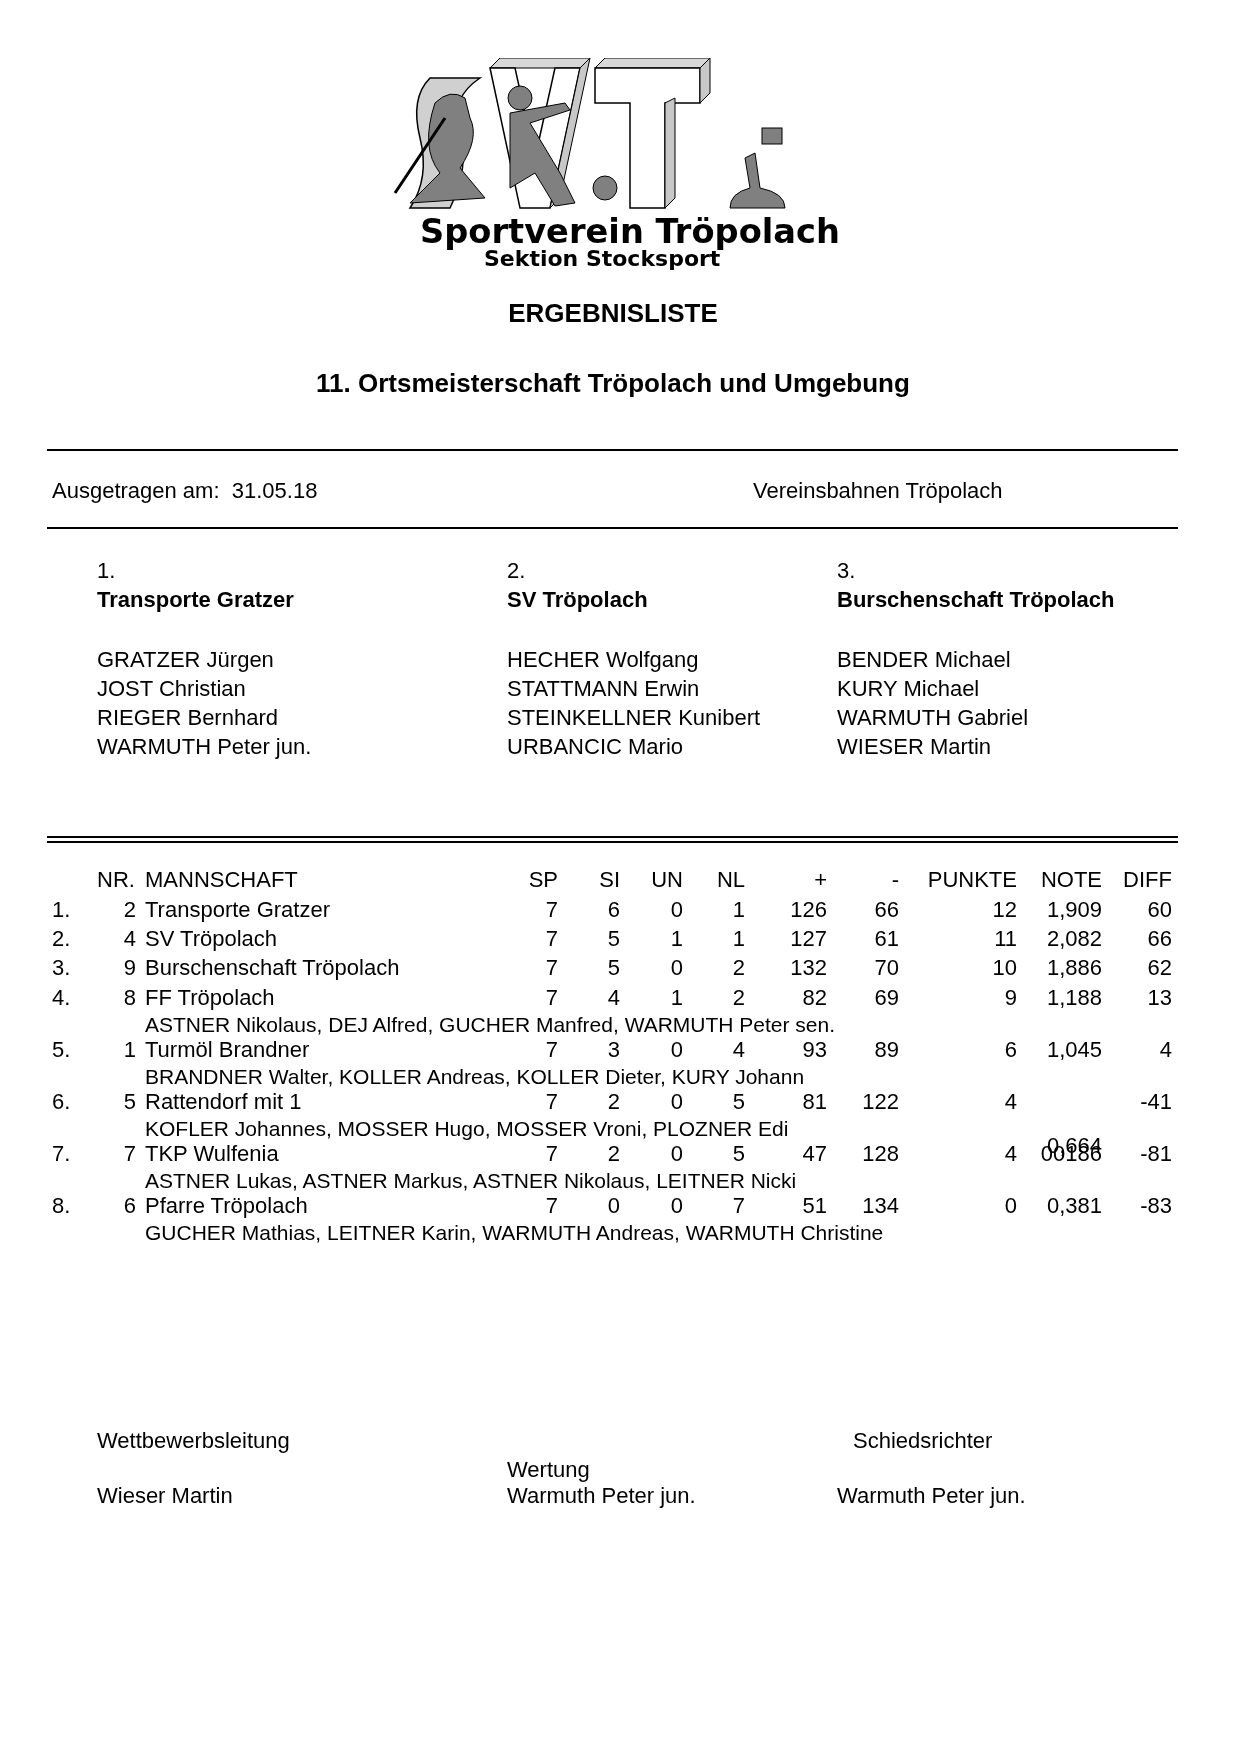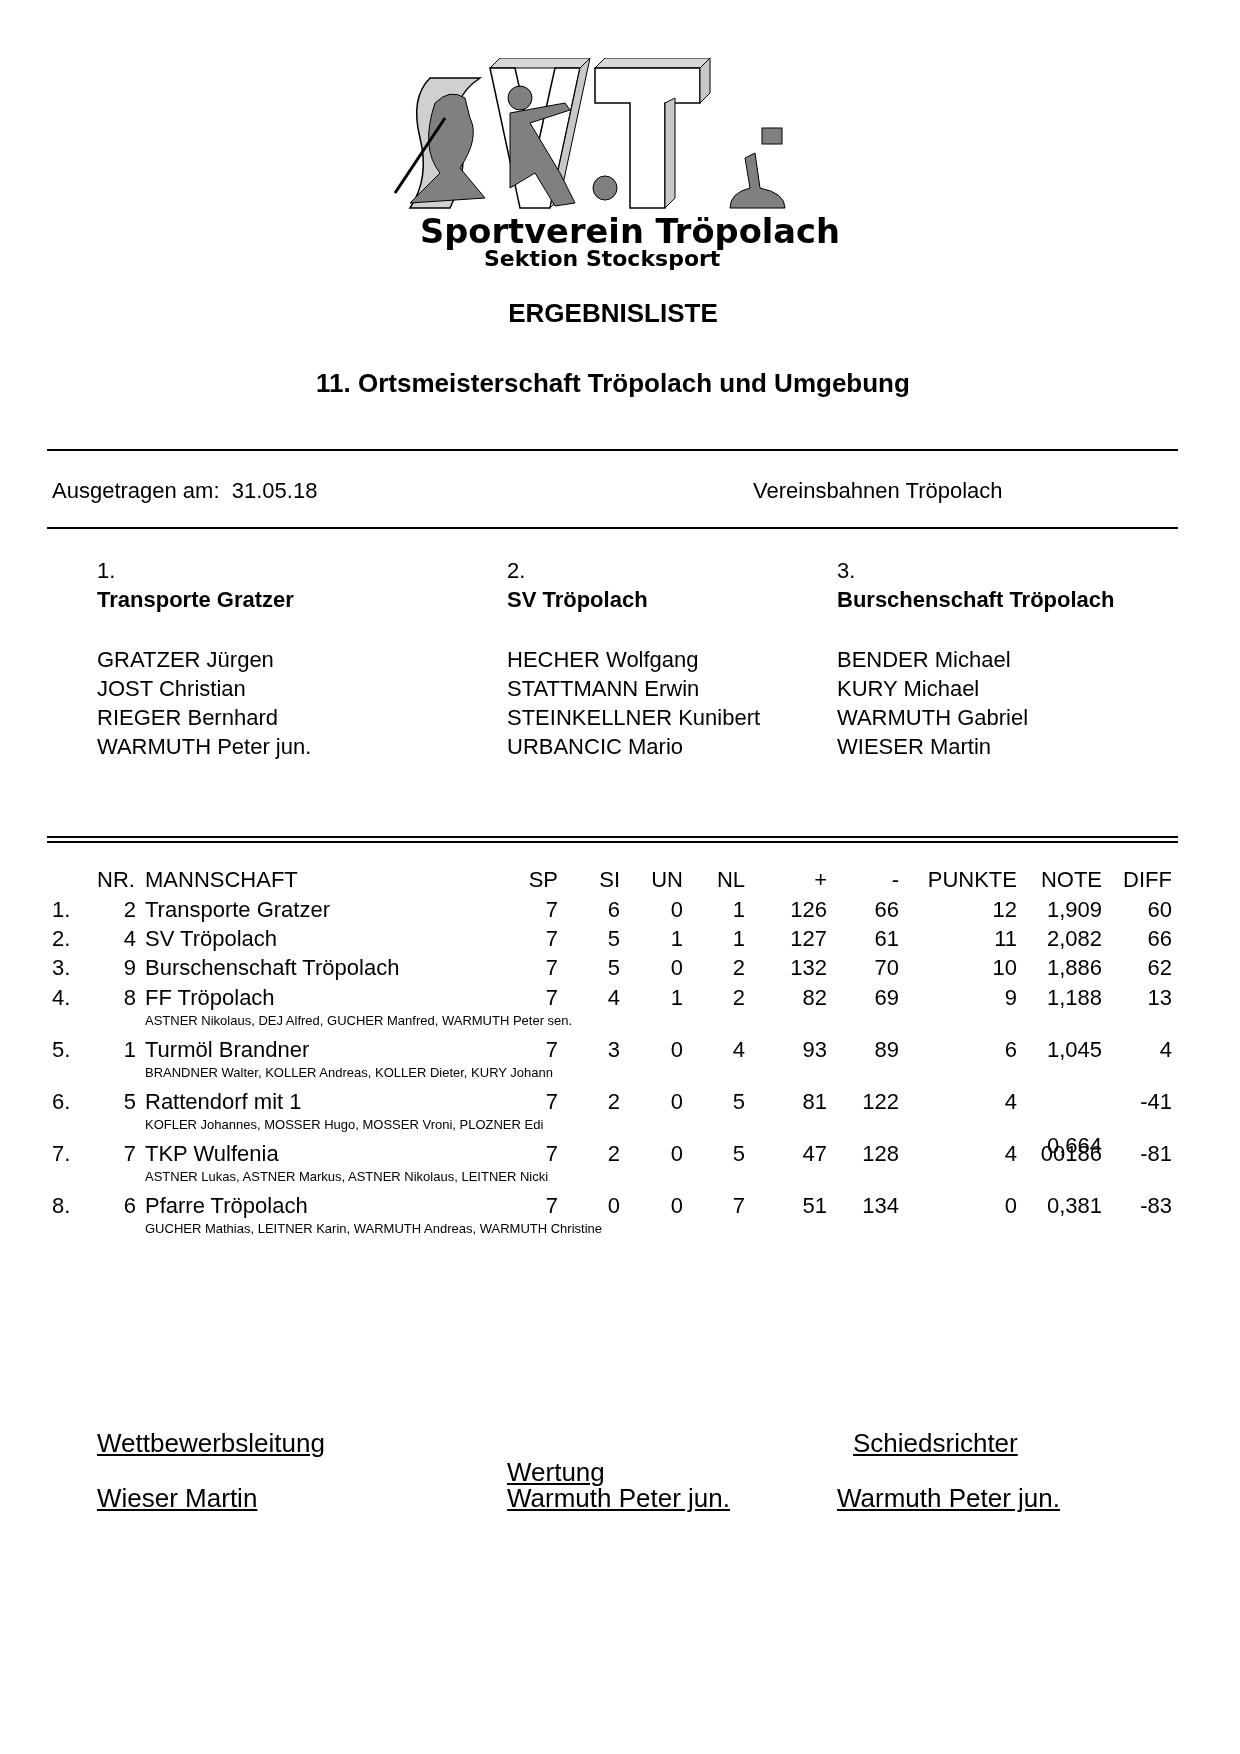--- a/index.html
+++ b/index.html
@@ -13,22 +13,22 @@
               font-family:"DejaVu Sans", sans-serif; }
   .h1 { left:0; width:1226px; text-align:center; top:298px; font-size:26px; font-weight:bold; }
   .h2 { left:0; width:1226px; text-align:center; top:368px; font-size:26px; font-weight:bold; }
   .rule { position:absolute; left:47px; width:1131px; background:#000; }
   .txt { font-size:22px; }
   .podium-col { position:absolute; top:556px; font-size:22px; line-height:29px; }
   .podium-col .team { font-weight:bold; margin-bottom:31px; }
   .trow { position:absolute; left:0; width:1240px; height:28px; font-size:22px; }
   .trow span { position:absolute; top:0; white-space:nowrap; }
   .r { text-align:right; }
-  .members { position:absolute; left:145px; font-size:13px; white-space:nowrap;text-align:center; }
-  .foot { position:absolute; font-size:26px; white-space:nowrap;text-decoration:underline; }
+  .members { position:absolute; left:145px; font-size:21px; white-space:nowrap;text-align:center; }
+  .foot { position:absolute; font-size:22px; white-space:nowrap; }
 </style>
 </head>
 <body>
 
 <div class="logo">
   <svg width="420" height="160" viewBox="0 0 420 160">
 
     <path d="M40 20 Q20 40 30 80 Q40 120 20 150 L60 150 Q80 110 70 70 Q60 40 90 20 Z" fill="#d0d0d0" stroke="#000" stroke-width="1.5"></path>
     <polygon points="100,10 190,10 200,0 110,0" fill="#d8d8d8" stroke="#000" stroke-width="1"></polygon>
     <polygon points="100,10 130,150 160,150 190,10 165,10 145,100 125,10" fill="#ffffff" stroke="#000" stroke-width="1.5"></polygon>

